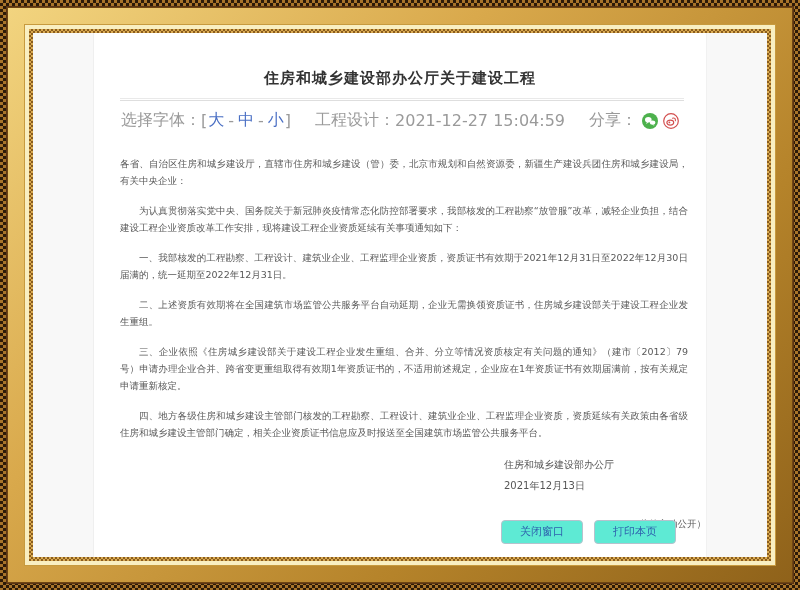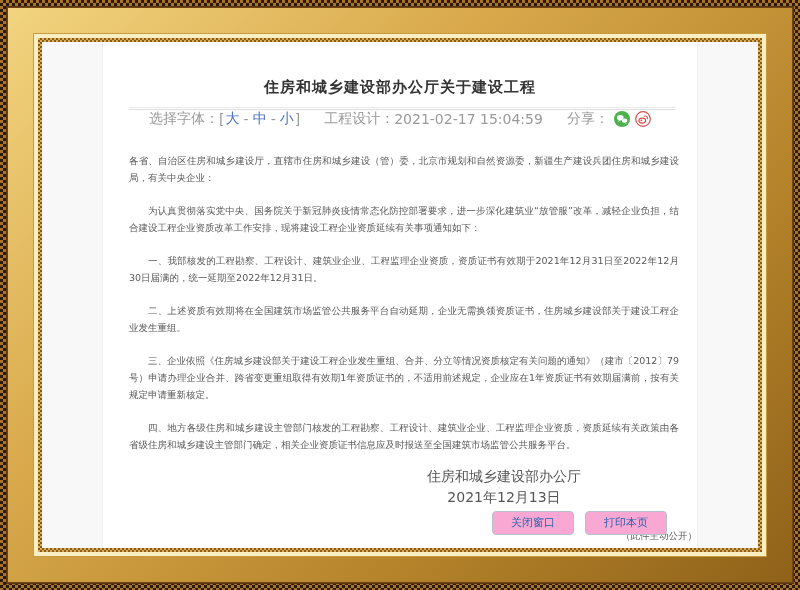--- a/index.html
+++ b/index.html
@@ -1,46 +1,46 @@
 <!DOCTYPE html>
 <html><head>
 <meta charset="utf-8">
 <style>
   html,body{margin:0;padding:0;}
   body{width:800px;height:590px;font-family:"DejaVu Sans","Liberation Sans",sans-serif;}
   
   .frame-o{width:800px;height:590px;box-sizing:border-box;padding:6px;
     background:repeating-conic-gradient(#2c1a08 0% 25%, #a8742a 25% 50%) 0 0 / 6px 6px;}
   .frame-line{height:100%;box-sizing:border-box;padding:1px;background:#5a3414;}
-  .frame-gold{height:100%;box-sizing:border-box;padding:25px;border:1px solid #6e4512;
+  .frame-gold{height:100%;box-sizing:border-box;padding:16px;border:1px solid #6e4512;
     background:linear-gradient(135deg,#f2d47f 0%,#d9a94c 35%,#b5832a 70%,#8f621a 100%);}
   .frame-cream{height:100%;box-sizing:border-box;padding:4px;background:#f9efc2;border:1px solid #c79a3e;}
   .frame-bead{height:100%;box-sizing:border-box;padding:4px;
     background:repeating-conic-gradient(#8a5c1e 0% 25%, #d9ab52 25% 50%) 0 0 / 4px 4px;}
   .inner{height:100%;position:relative;background:#f8f8f8;}
   
   .page{position:absolute;left:60px;right:60px;top:0;bottom:0;background:#ffffff;
     border-left:1px solid #efefef;border-right:1px solid #f1f1f1;overflow:hidden;}
   .doc-title{padding-top:34px;text-align:center;font-size:15px;line-height:23px;
     font-weight:bold;color:#333;letter-spacing:1px;}
   .divider{margin:8px 22px 0 26px;border-top:1px solid #e9e9e9;border-bottom:1px solid #dedede;height:1px;}
-  .meta{display:flex;justify-content:center;align-items:flex-end;
-    font-size:14px;color:#9a9a9a;white-space:nowrap;}
+  .meta{margin-top:9px;display:flex;justify-content:center;align-items:flex-end;
+    font-size:16px;color:#9a9a9a;white-space:nowrap;}
   .meta-item{margin:0 12px;display:inline-flex;align-items:center;}
   .font-link{color:#4a6fc4;text-decoration:none;cursor:pointer;margin:0 1px;}
   .sep{margin:0 3px;color:#9a9a9a;}
   .icon{display:inline-block;width:16px;height:16px;margin-left:5px;cursor:pointer;}
   .body{margin:24px 18px 0 26px;font-size:9.5px;line-height:17px;color:#595959;text-align:justify;}
-  .body p{margin:16px 0 13px 0;text-indent:2em;}
+  .body p{margin:4px 0 13px 0;text-indent:2em;}
   .body p.noindent{text-indent:0;}
-  .signature{width:fit-content;margin:2px 116px 0 auto;text-align:center;
-    font-size:14px;line-height:21px;color:#555;}
+  .signature{width:fit-content;margin:2px 92px 0 auto;text-align:left;
+    font-size:10px;line-height:21px;color:#555;}
   .note{margin:22px 0 0 38px;font-size:9.5px;color:#5a5a5a;text-align:right;}
   .btn-row{position:absolute;right:30px;bottom:13px;display:flex;gap:11px;}
-  .act-btn{width:82px;height:24px;box-sizing:border-box;background:#f9a8d4;
+  .act-btn{width:82px;height:24px;box-sizing:border-box;background:#5eead4;
     border:1px solid #b5c2cd;border-radius:4px;font-size:11px;color:#2e62ae;
     font-family:inherit;cursor:pointer;line-height:20px;text-align:center;}
 </style>
 </head>
 <body>
 
 <div class="frame-o">
  <div class="frame-line">
   <div class="frame-gold">
    <div class="frame-cream">
@@ -61,21 +61,21 @@
             <span>[</span>
             <a class="font-link">大</a>
             <span class="sep">-</span>
             <a class="font-link">中</a>
             <span class="sep">-</span>
             <a class="font-link">小</a>
             <span>]</span>
           </span>
           <span class="meta-item">
             <span>工程设计：</span>
-            <span>2021-02-17 15:04:59</span>
+            <span>2021-12-27 15:04:59</span>
           </span>
           <span class="meta-item">
             <span>分享：</span>
             <span class="icon">
               <svg width="16" height="16" viewBox="0 0 16 16">
                 <circle cx="8" cy="8" r="8" fill="#4db14d"></circle>
                 <ellipse cx="6.3" cy="6.8" rx="3.3" ry="2.7" fill="#ffffff"></ellipse>
                 <path d="M5 9 L4 11 L6.5 9.6 Z" fill="#ffffff"></path>
                 <ellipse cx="10.6" cy="9.6" rx="2.7" ry="2.2" fill="#ffffff"></ellipse>
                 <path d="M11.5 11.4 L12.6 12.8 L10.2 11.8 Z" fill="#ffffff"></path>
@@ -87,21 +87,21 @@
                 <ellipse cx="7.3" cy="9.6" rx="3.4" ry="2.5" fill="none" stroke="#d34f4f" stroke-width="1.2"></ellipse>
                 <circle cx="6.4" cy="9.4" r="0.9" fill="#d34f4f"></circle>
                 <path d="M9.5 5.2 q3.2 -0.8 2.9 2.4" fill="none" stroke="#d34f4f" stroke-width="1.1" stroke-linecap="round"></path>
               </svg>
             </span>
           </span>
         </div>
 
         <div class="body">
           <p class="noindent">各省、自治区住房和城乡建设厅，直辖市住房和城乡建设（管）委，北京市规划和自然资源委，新疆生产建设兵团住房和城乡建设局，有关中央企业：</p>
-          <p>为认真贯彻落实党中央、国务院关于新冠肺炎疫情常态化防控部署要求，进一步深化建筑业“放管服”改革，减轻企业负担，结合建设工程企业资质改革工作安排，现将建设工程企业资质延续有关事项通知如下：</p>
+          <p>为认真贯彻落实党中央、国务院关于新冠肺炎疫情常态化防控部署要求，我部核发的工程勘察“放管服”改革，减轻企业负担，结合建设工程企业资质改革工作安排，现将建设工程企业资质延续有关事项通知如下：</p>
           <p>一、我部核发的工程勘察、工程设计、建筑业企业、工程监理企业资质，资质证书有效期于2021年12月31日至2022年12月30日届满的，统一延期至2022年12月31日。</p>
           <p>二、上述资质有效期将在全国建筑市场监管公共服务平台自动延期，企业无需换领资质证书，住房城乡建设部关于建设工程企业发生重组。</p>
           <p>三、企业依照《住房城乡建设部关于建设工程企业发生重组、合并、分立等情况资质核定有关问题的通知》（建市〔2012〕79号）申请办理企业合并、跨省变更重组取得有效期1年资质证书的，不适用前述规定，企业应在1年资质证书有效期届满前，按有关规定申请重新核定。</p>
           <p>四、地方各级住房和城乡建设主管部门核发的工程勘察、工程设计、建筑业企业、工程监理企业资质，资质延续有关政策由各省级住房和城乡建设主管部门确定，相关企业资质证书信息应及时报送至全国建筑市场监管公共服务平台。</p>
         </div>
 
         <div class="signature">
           <div>住房和城乡建设部办公厅</div>
           <div>2021年12月13日</div>
         </div>

